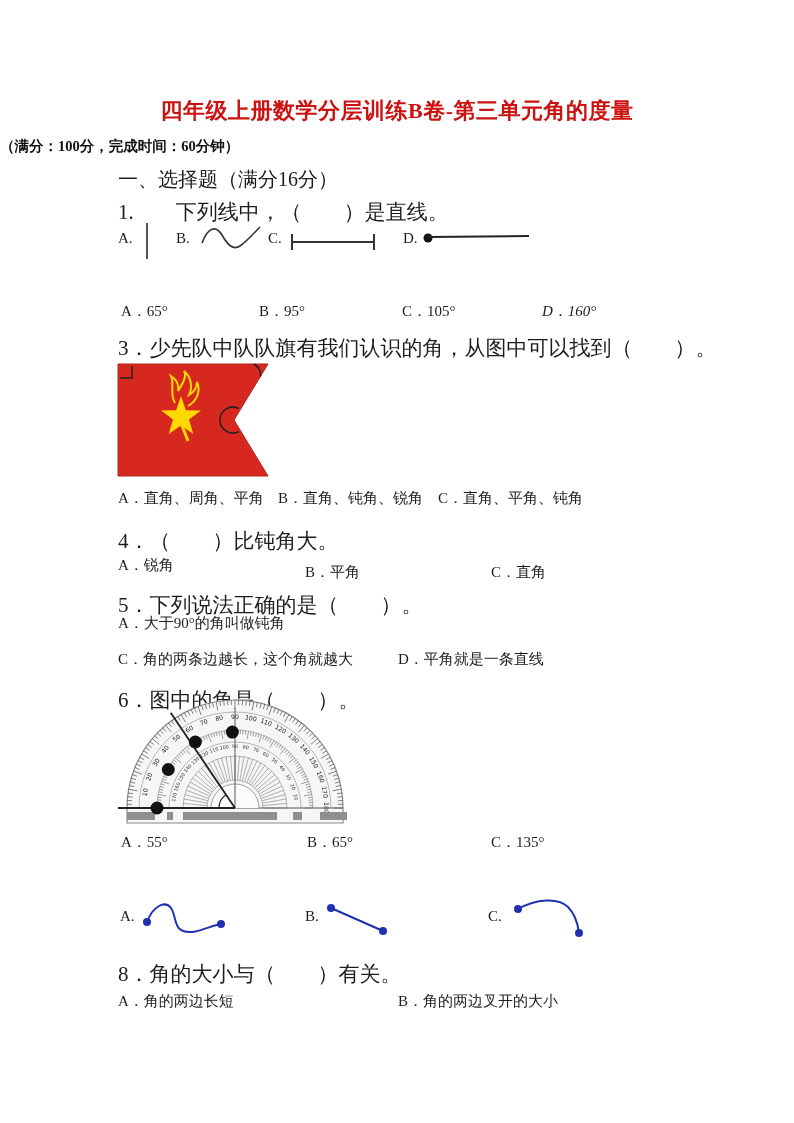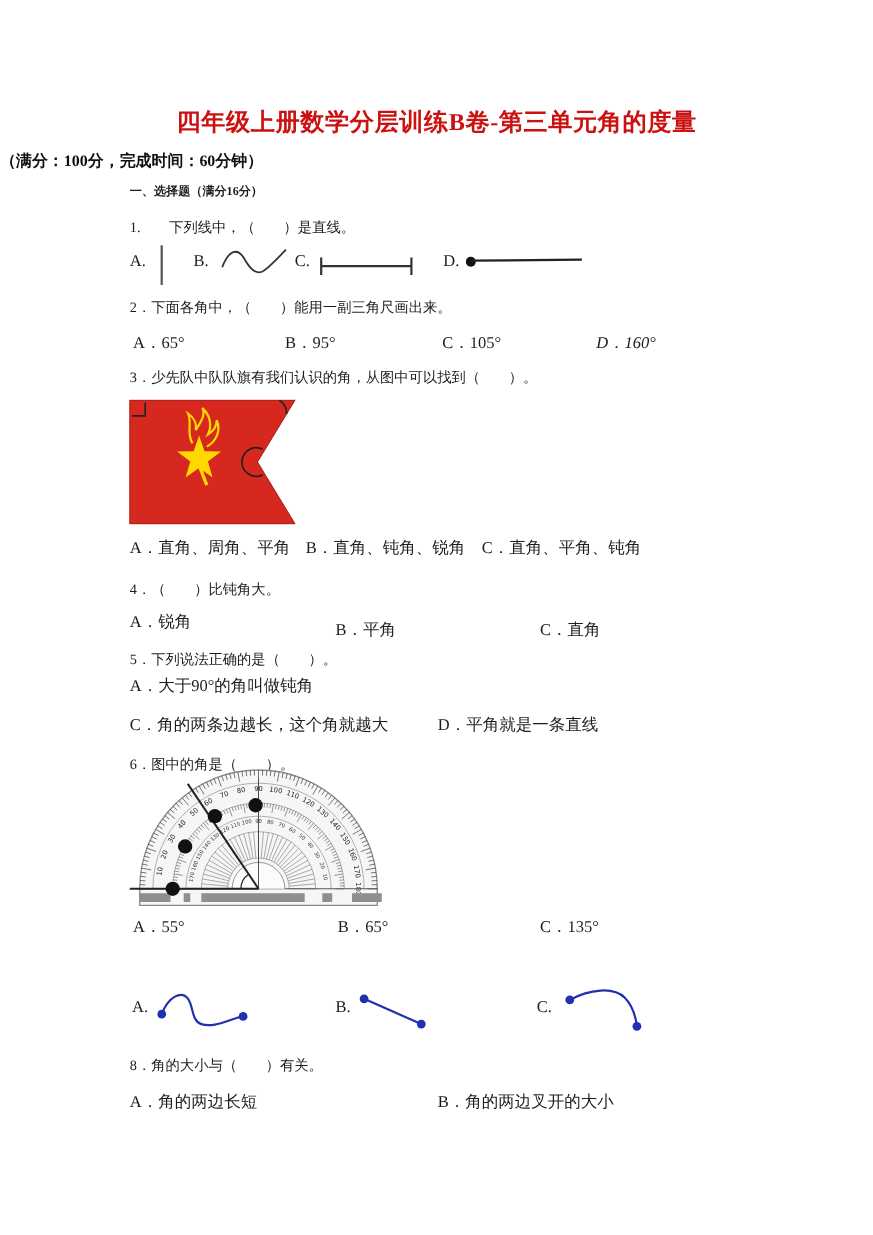--- a/index.html
+++ b/index.html
@@ -15,22 +15,22 @@
   .abs{position:absolute;white-space:pre;}
   .title{
     left:0;top:96px;width:794px;text-align:center;
     font-size:22px;font-weight:bold;color:#cc1111;
     letter-spacing:0.5px;
   }
   .subtitle{
     left:0;top:137px;width:662px;
     font-size:14.5px;font-weight:bold;color:#111;
   }
-  .section{left:118px;top:166px;font-size:11px;font-weight:bold;}
-  .stem{font-size:13px;}
+  .section{left:118px;top:166px;font-size:20px;font-weight:normal;}
+  .stem{font-size:21px;}
   .opt{font-size:15px;}
   svg{display:block;}
 </style>
 </head>
 <body>
 
 <div id="page">
 
   <div class="abs title">四年级上册数学分层训练B卷-第三单元角的度量</div>
   <div class="abs subtitle">（满分：100分，完成时间：60分钟）</div>
@@ -50,21 +50,20 @@
     <line x1="2" y1="2" x2="2" y2="18" stroke="#333" stroke-width="2"></line>
     <line x1="84" y1="2" x2="84" y2="18" stroke="#333" stroke-width="2"></line>
     <line x1="2" y1="10" x2="84" y2="10" stroke="#333" stroke-width="2"></line>
   </svg>
   <span class="abs opt" style="left:403px;top:230px;">D.</span>
   <svg class="abs" style="left:421px;top:229px;" width="112" height="16">
     <circle cx="7" cy="9" r="4.5" fill="#111"></circle>
     <line x1="7" y1="8" x2="108" y2="7" stroke="#222" stroke-width="2"></line>
   </svg>
 
-  <div class="abs stem" style="left:118px;top:271px;">2．下面各角中，（　　）能用一副三角尺画出来。</div>
   <span class="abs opt" style="left:121px;top:302px;">A．65°</span>
   <span class="abs opt" style="left:259px;top:302px;">B．95°</span>
   <span class="abs opt" style="left:402px;top:302px;">C．105°</span>
   <span class="abs opt" style="left:542px;top:302px;font-style:italic;">D．160°</span>
 
   <div class="abs stem" style="left:118px;top:334px;">3．少先队中队队旗有我们认识的角，从图中可以找到（　　）。</div>
   <svg class="abs" style="left:117px;top:363px;" width="154" height="114" viewBox="0 0 154 114">
     <polygon points="1,1 151,1 117,57 151,113 1,113" fill="#d6281e" stroke="#b2221a" stroke-width="1"></polygon>
 
     <polyline points="3,15 15,15 15,3" fill="none" stroke="#222" stroke-width="1.5"></polyline>

